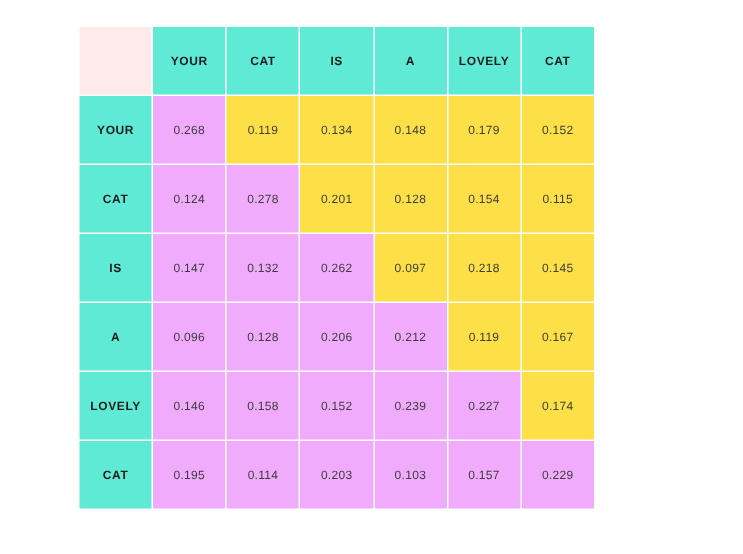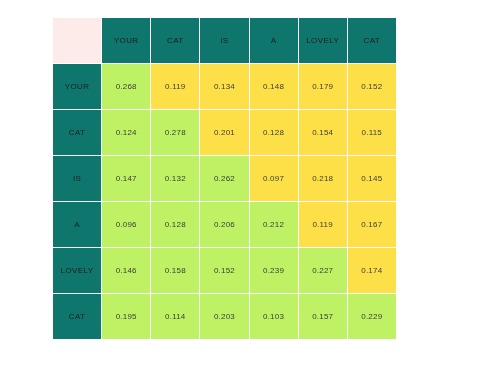--- a/index.html
+++ b/index.html
@@ -40,37 +40,37 @@
     overflow: hidden;
   }
 
   
   td.corner {
     background: #FCEBE8;
   }
 
   
   td.hdr {
-    background: #0f766e;
+    background: #5eead4;
     color: #1c1c1c;
     font-size: 8px;
-    font-weight: normal;
+    font-weight: bold;
     letter-spacing: 0.4px;
   }
 
   
   td.val {
     color: #3d3d3d;
     font-size: 8px;
     font-weight: normal;
     letter-spacing: 0.2px;
   }
 
   
-  td.val.attend { background: #bef264; }
+  td.val.attend { background: #f0abfc; }
 
   
   td.val.masked { background: #fde047; }
 </style>
 </head>
 <body>
 
 <div id="attention-matrix-wrap">
 
   <table class="attn">

